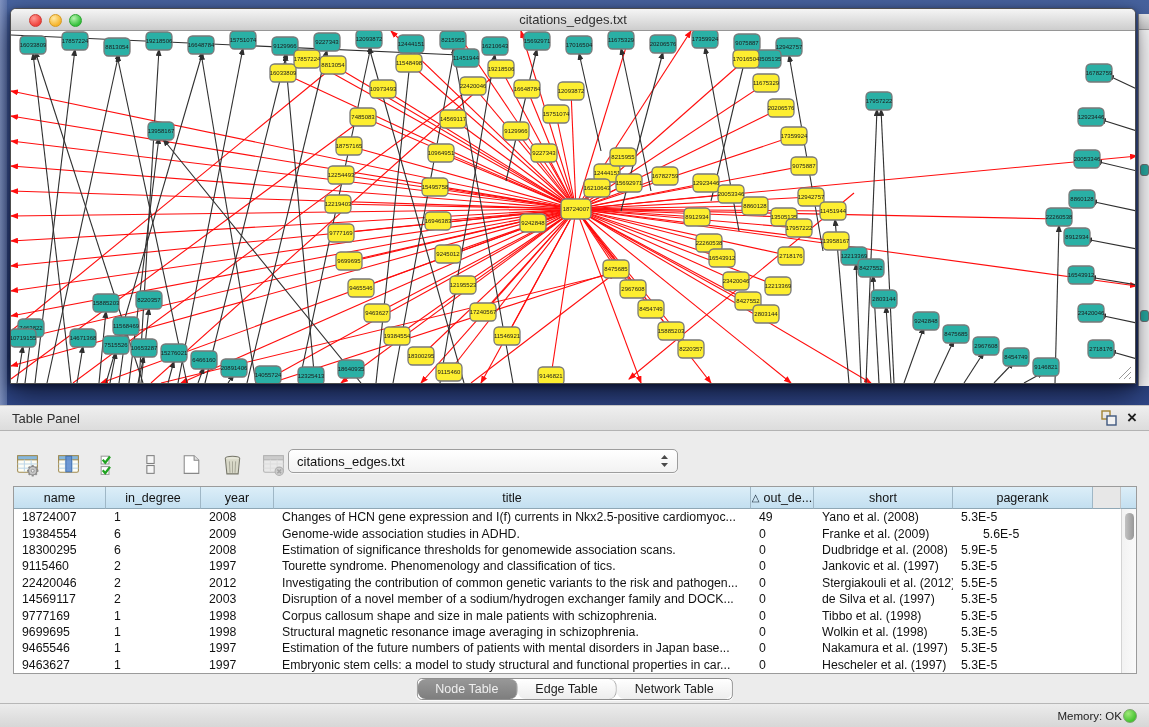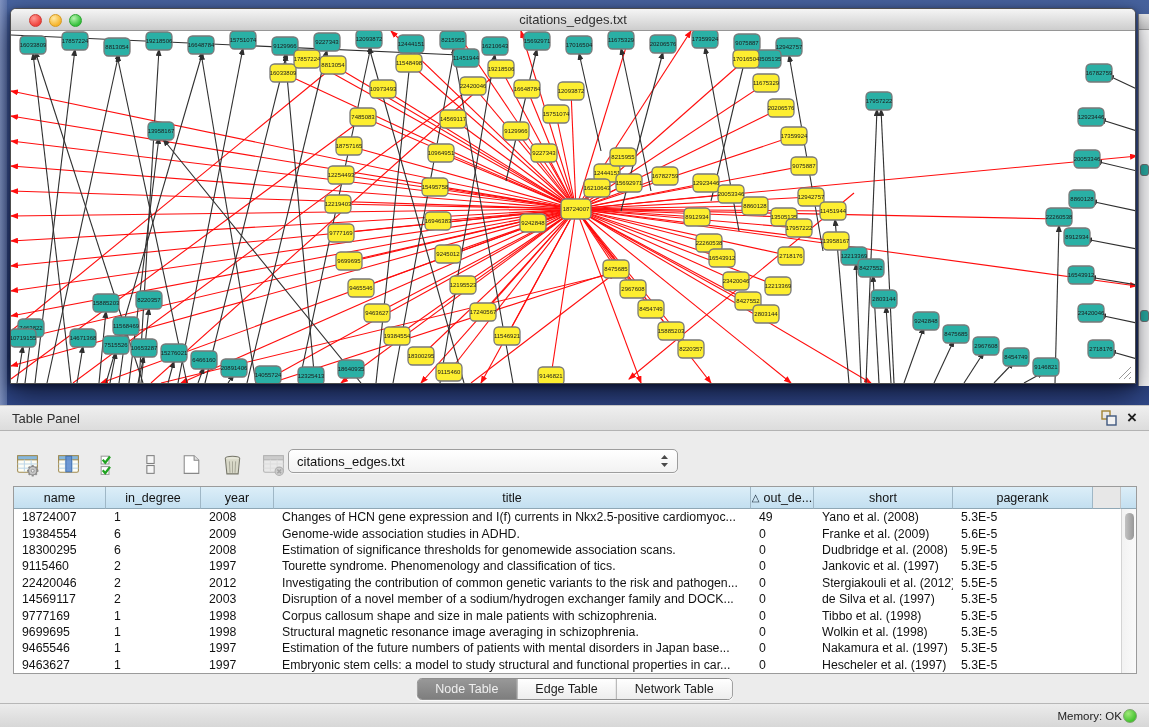--- a/index.html
+++ b/index.html
@@ -77,21 +77,21 @@
   #vscroll { position:absolute; right:0; top:22px; width:15px; height:164px;
     background:linear-gradient(90deg,#f2f2f2,#fafafa); border-left:1px solid #d4d4d4; }
   #vscroll .thumb { position:absolute; left:2.5px; top:4px; width:9px; height:27px;
     border-radius:5px; background:linear-gradient(90deg,#c2c2c2,#989898); }
 
   
   #tabs { position:absolute; left:50%; transform:translateX(-50%); top:273px;
     display:flex; height:22px; border:1px solid #8f8f8f; border-radius:5px;
     overflow:hidden; background:#fff; box-shadow:0 1px 1px rgba(255,255,255,.8); }
   .tab { padding:0 18px; font-size:12.5px; line-height:21px; color:#1d1d1d;
-    background:linear-gradient(#ffffff,#ededed); border-right:1px solid #9f9f9f; }
+    background:linear-gradient(#ffffff,#ededed); border-right:1px solid #9f9f9f;border-radius:8px; }
   .tab:last-child { border-right:none; }
   .tab.active { background:linear-gradient(#989898,#7e7e7e); color:#efefef; }
 
   
   #status-bar { position:absolute; left:0; top:703px; width:1149px; height:24px;
     background:linear-gradient(#ececec,#d7d7d7); border-top:1px solid #b7b7b7;
     display:flex; align-items:center; justify-content:flex-end; padding:0 12px; gap:1px; }
   #memory-label { font-size:11.5px; color:#222; }
   #memory-dot { width:14px; height:14px; border-radius:50%;
     background:radial-gradient(circle at 35% 30%,#9fe87a,#46c430 70%); border:1px solid #7da46e; }
@@ -922,21 +922,21 @@
           <div class="td" style="width: 139px;">Yano et al. (2008)</div>
           <div class="td" style="width: 140px;">5.3E-5</div>
         </div>
         <div class="tr">
           <div class="td" style="width: 92px;">19384554</div>
           <div class="td" style="width: 95px;">6</div>
           <div class="td" style="width: 73px;">2009</div>
           <div class="td" style="width: 477px;">Genome-wide association studies in ADHD.</div>
           <div class="td" style="width: 63px;">0</div>
           <div class="td" style="width: 139px;">Franke et al. (2009)</div>
-          <div class="td" style="width: 140px;">5.6E-5</div>
+          <div class="td" style="width: 140px; margin-left: 22px;">5.6E-5</div>
         </div>
         <div class="tr">
           <div class="td" style="width: 92px;">18300295</div>
           <div class="td" style="width: 95px;">6</div>
           <div class="td" style="width: 73px;">2008</div>
           <div class="td" style="width: 477px;">Estimation of significance thresholds for genomewide association scans.</div>
           <div class="td" style="width: 63px;">0</div>
           <div class="td" style="width: 139px;">Dudbridge et al. (2008)</div>
           <div class="td" style="width: 140px;">5.9E-5</div>
         </div>

